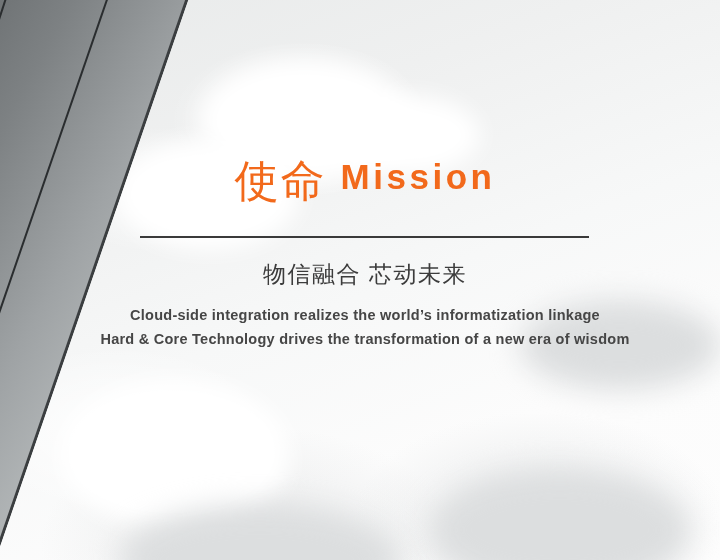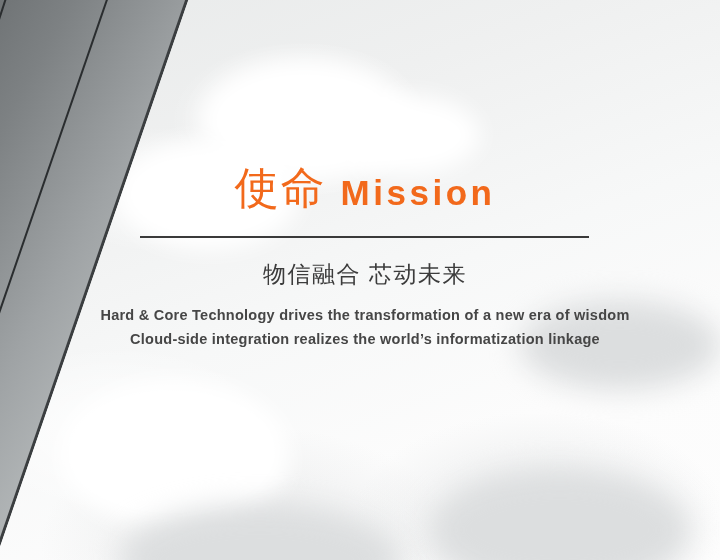--- a/index.html
+++ b/index.html
@@ -84,24 +84,24 @@
     position: absolute;
     left: 0;
     top: 0;
     width: 720px;
     height: 560px;
   }
 
   .headline {
     position: absolute;
     left: 140px;
-    top: 166px;
+    top: 159px;
     width: 450px;
     display: flex;
-    align-items: flex-end;
+    align-items: flex-start;
     justify-content: center;
     color: #f2691b;
     white-space: nowrap;
   }
   .headline .cn {
     font-size: 44px;
     font-weight: 400;
     letter-spacing: 2px;
     line-height: 1;
   }
@@ -182,18 +182,18 @@
     <div class="headline">
       <span class="cn">使命</span>
       <span class="en">Mission</span>
     </div>
 
     <div class="rule"></div>
 
     <div class="subtitle">物信融合 芯动未来</div>
 
     <div class="body-lines">
+      <div class="line">Cloud-side integration realizes the world’s informatization linkage</div>
       <div class="line">Hard &amp; Core Technology drives the transformation of a new era of wisdom</div>
-      <div class="line">Cloud-side integration realizes the world’s informatization linkage</div>
     </div>
 
   </div>
 </div>
 
 </body></html>

